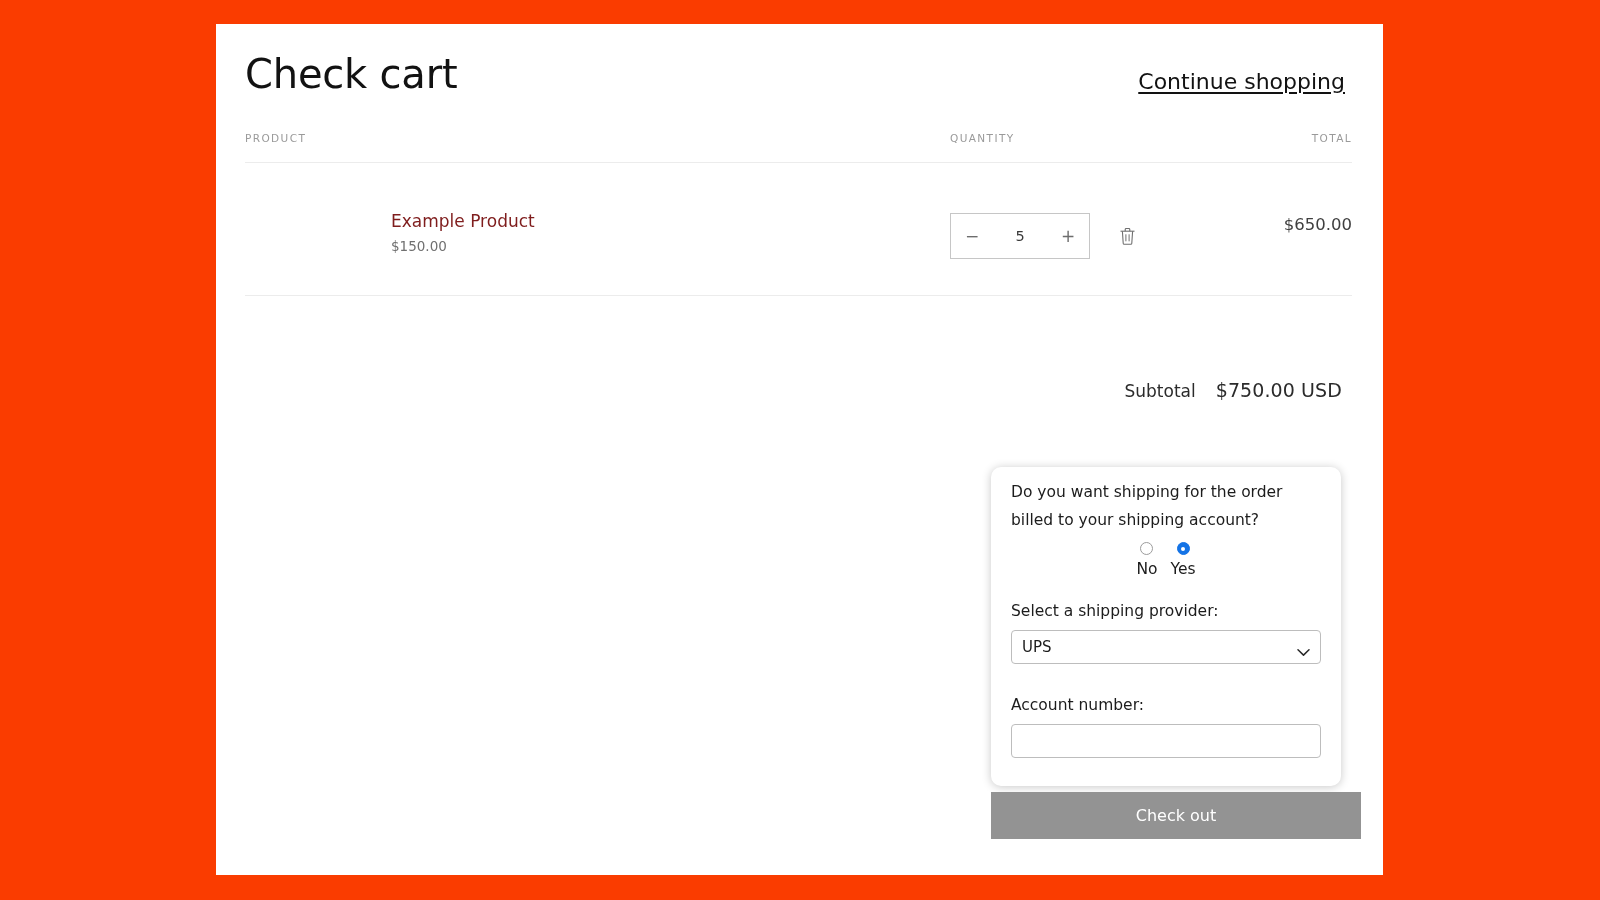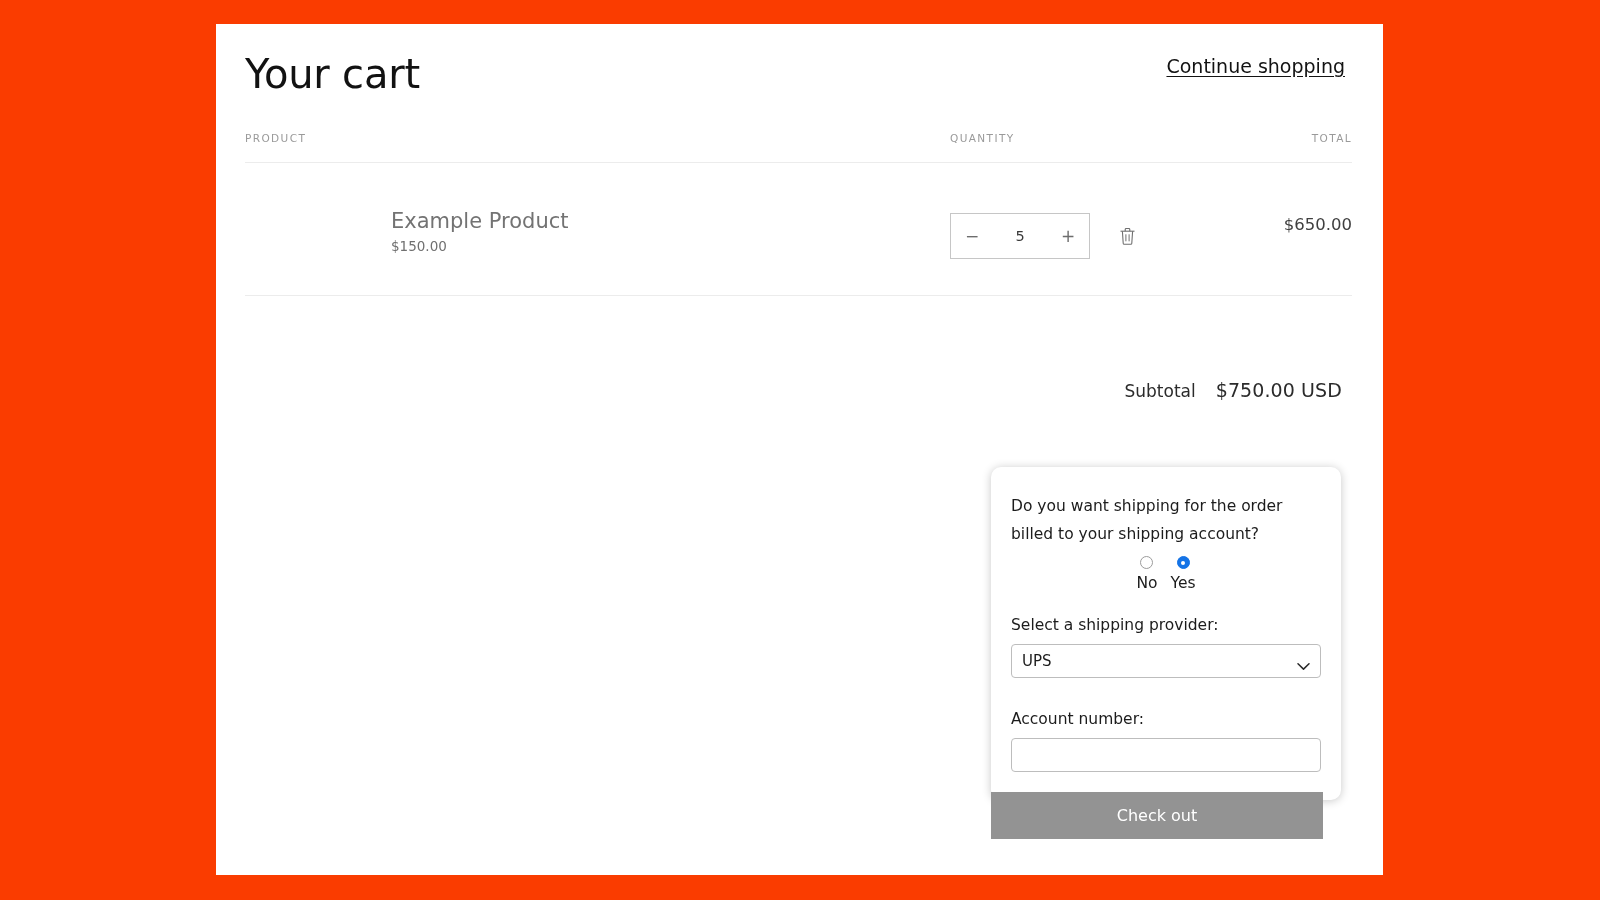--- a/index.html
+++ b/index.html
@@ -45,22 +45,22 @@
     font-size: 40px;
     line-height: 48px;
     font-weight: 400;
     color: #121212;
     letter-spacing: -0.2px;
     white-space: nowrap;
   }
   .continue-shopping {
     position: absolute;
     right: 0;
-    top: 6px;
-    font-size: 19px;
+    top: 22px;
+    font-size: 22px;
     line-height: 20px;
     color: #121212;
     text-decoration: underline;
     text-underline-offset: 3px;
     cursor: pointer;
     white-space: nowrap;
   }
 
   
   .cart-table {
@@ -95,23 +95,23 @@
   .cart-row {
     position: relative;
     height: 132px;
   }
   .product-info {
     position: absolute;
     left: 146px;
     top: 47px;
   }
   .product-title {
-    font-size: 21px;
+    font-size: 17px;
     line-height: 22px;
-    color: #737373;
+    color: #7f1d1d;
     white-space: nowrap;
   }
   .product-price {
     margin-top: 5px;
     font-size: 13.5px;
     line-height: 18px;
     color: #707070;
     white-space: nowrap;
   }
 
@@ -204,21 +204,21 @@
 
   
   .shipping-dialog {
     position: absolute;
     left: 775px;
     top: 443px;
     width: 350px;
     background: #ffffff;
     border-radius: 10px;
     box-shadow: 0 1px 10px rgba(0,0,0,0.22);
-    padding: 25px 20px 28px 20px;
+    padding: 11px 20px 28px 20px;
   }
   .dialog-question {
     font-size: 15.5px;
     line-height: 28px;
     color: #1c1c1c;
   }
   .radio-row {
     margin-top: 8px;
     display: flex;
     align-items: center;
@@ -302,42 +302,42 @@
     padding: 0 9px;
     font-family: "DejaVu Sans", sans-serif;
     outline: none;
   }
 
   
   .checkout-button {
     position: absolute;
     left: 775px;
     top: 768px;
-    width: 332px;
+    width: 370px;
     height: 47px;
     background: #939393;
     color: #ffffff;
     font-size: 16px;
     border: none;
     cursor: default;
     font-family: "DejaVu Sans", sans-serif;
     display: flex;
     align-items: center;
     justify-content: center;
   }
 </style>
 </head>
 <body>
 
 <div class="page-bg"></div>
 
 <div class="cart-card">
 
   <div class="cart-header">
-    <div class="page-title">Your cart</div>
+    <div class="page-title">Check cart</div>
     <a class="continue-shopping">Continue shopping</a>
   </div>
 
   <div class="cart-table">
 
     <div class="table-head">
       <div class="col-label col-product">PRODUCT</div>
       <div class="col-label col-quantity">QUANTITY</div>
       <div class="col-label col-total">TOTAL</div>
     </div>

